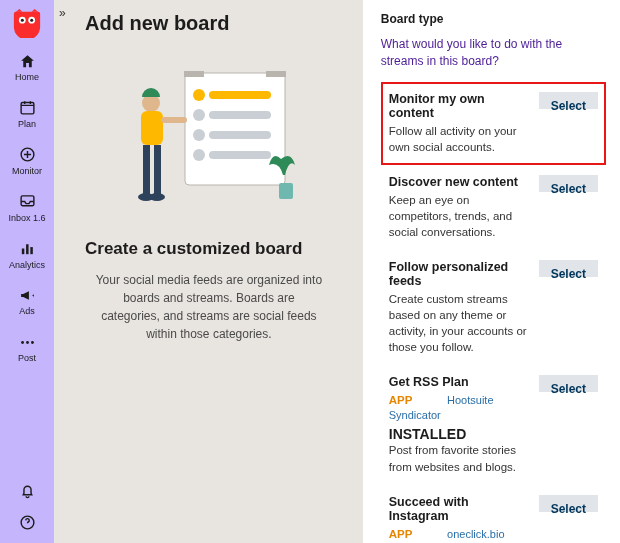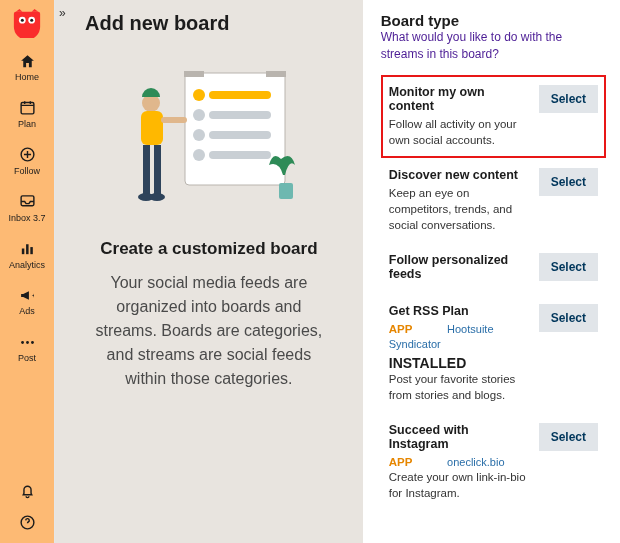--- a/index.html
+++ b/index.html
@@ -1,48 +1,48 @@
 <!DOCTYPE html>
 <html><head>
 <meta charset="utf-8">
 <style>
   * { box-sizing: border-box; margin: 0; padding: 0; }
   body { font-family: -apple-system, BlinkMacSystemFont, "Segoe UI", Arial, sans-serif; font-size: 13px; color: #1c1c1c; width: 620px; height: 543px; overflow: hidden; display: flex; background: #fff; }
   
   
-  .sidebar { width: 55px; background: #fdba74; border-right: 1px solid #e6e6e6; display: flex; flex-direction: column; align-items: center; padding-top: 8px; }
+  .sidebar { width: 55px; background: #c4b5fd; border-right: 1px solid #e6e6e6; display: flex; flex-direction: column; align-items: center; padding-top: 8px; }
   .logo { width: 30px; height: 30px; display:flex; align-items:center; justify-content:center; margin-bottom: 6px; }
   .nav-item { display: flex; flex-direction: column; align-items: center; gap: 3px; padding: 8px 0; cursor: pointer; width: 100%; }
   .nav-item .icon { width: 18px; height: 18px; display:flex; align-items:center; justify-content:center; color:#1c1c1c; }
   .nav-item .label { font-size: 9px; color: #1c1c1c; text-align:center; line-height:1.1; }
   .spacer { flex: 1; }
   .bottom-icons { display:flex; flex-direction:column; align-items:center; gap:14px; padding-bottom:12px; }
   .bottom-icons .icon { width:18px; height:18px; display:flex; align-items:center; justify-content:center; color:#1c1c1c; cursor:pointer; }
 
   
   .content { flex:1; display:flex; }
   .left-panel { flex: 1.1; background: #e8e4df; padding: 0 30px 30px 30px; position:relative; }
   .collapse-btn { position:absolute; top:6px; left:4px; font-size:12px; color:#333; cursor:pointer; }
   .left-header { font-size: 20px; font-weight: 700; padding: 12px 0 30px 0; }
   .illustration { display:flex; justify-content:center; align-items:flex-end; margin-bottom: 24px; }
-  .cust-title { font-size: 17px; font-weight:700; text-align:center; margin-bottom:12px; }
-  .cust-desc { font-size: 16px; color:#4a4a4a; text-align:center; line-height:1.5; padding: 0 8px; }
+  .cust-title { font-size: 17px; font-weight:700; text-align:left; margin-bottom:12px; }
+  .cust-desc { font-size: 12px; color:#4a4a4a; text-align:center; line-height:1.5; padding: 0 8px; }
 
   .right-panel { flex: 1; background:#fff; padding: 12px 14px 10px 18px; overflow:hidden; }
-  .right-title { font-size: 15px; font-weight:700; }
+  .right-title { font-size: 12px; font-weight:700; margin-bottom:10px; }
   .right-sub { font-size: 12px; color:#4c1d95; margin-bottom: 12px; line-height:1.4; }
   .option { display:flex; gap:8px; padding: 10px 8px; align-items:flex-start; }
   .option.highlight { outline: 2px solid #e81717; outline-offset:-2px; }
   .option-text { flex:1; }
   .opt-title { font-size:12.5px; font-weight:700; margin-bottom:3px; }
   .opt-sub { font-size:11.5px; color:#333; line-height:1.4; }
   .app-label { color:#e68600; font-weight:700; font-size:11.5px; }
   .app-name { color:#2a6ea8; font-size:11px;margin-left:31px; }
   .installed { font-size:14px; font-weight:700; color:#1c1c1c; margin-top:4px; }
-  .select-btn { background:#e1e5e9; color:#00365b; font-weight:700; font-size:12px; border:none; padding:7px 12px; cursor:pointer; height:28px; }
+  .select-btn { background:#e1e5e9; color:#00365b; font-weight:700; font-size:12px; border:none; padding:7px 12px; cursor:pointer; height:17px; }
 </style>
 </head>
 <body>
 
 <div class="sidebar">
   <div class="logo">
     <svg viewBox="0 0 32 32" width="30" height="30">
       <path fill="#fa2c2c" d="M4 4 h24 a2 2 0 0 1 2 2 v14 a14 14 0 0 1 -28 0 v-14 a2 2 0 0 1 2 -2 z"></path>
       <circle cx="11" cy="13" r="3.6" fill="#fff"></circle>
         <circle cx="21" cy="13" r="3.6" fill="#fff"></circle>
@@ -70,30 +70,30 @@
       </span>
     <span class="label">Plan</span>
   </div>
   <div class="nav-item">
     <span class="icon">
         <svg viewBox="0 0 24 24" width="17" height="17" fill="none" stroke="currentColor" stroke-width="2">
           <circle cx="12" cy="12" r="9"></circle>
           <path d="M12 7v10M7 12h10"></path>
         </svg>
       </span>
-    <span class="label">Follow</span>
+    <span class="label">Monitor</span>
   </div>
   <div class="nav-item">
     <span class="icon">
         <svg viewBox="0 0 24 24" width="17" height="17" fill="none" stroke="currentColor" stroke-width="2">
           <rect x="3" y="4" width="18" height="14" rx="2"></rect>
           <path d="M3 12h5l2 3h4l2-3h5"></path>
         </svg>
       </span>
-    <span class="label">Inbox 3.7</span>
+    <span class="label">Inbox 1.6</span>
   </div>
   <div class="nav-item">
     <span class="icon">
         <svg viewBox="0 0 24 24" width="17" height="17" fill="currentColor">
           <rect x="4" y="12" width="3.5" height="8"></rect>
           <rect x="10" y="6" width="3.5" height="14"></rect>
           <rect x="16" y="10" width="3.5" height="10"></rect>
         </svg>
       </span>
     <span class="label">Analytics</span>
@@ -182,29 +182,30 @@
         <div class="option">
           <div class="option-text">
             <div class="opt-title">Discover new content</div>
             <div class="opt-sub">Keep an eye on competitors, trends, and social conversations.</div>
           </div>
           <button class="select-btn">Select</button>
         </div>
         <div class="option">
           <div class="option-text">
             <div class="opt-title">Follow personalized feeds</div>
+            <div class="opt-sub">Create custom streams based on any theme or activity, in your accounts or those you follow.</div>
           </div>
           <button class="select-btn">Select</button>
         </div>
         <div class="option">
           <div class="option-text">
             <div class="opt-title">Get RSS Plan</div>
             <div><span class="app-label">APP</span>  <span class="app-name">Hootsuite Syndicator</span></div>
             <div class="installed">INSTALLED</div>
-            <div class="opt-sub">Post your favorite stories from stories and blogs.</div>
+            <div class="opt-sub">Post from favorite stories from websites and blogs.</div>
           </div>
           <button class="select-btn">Select</button>
         </div>
         <div class="option">
           <div class="option-text">
             <div class="opt-title">Succeed with Instagram</div>
             <div><span class="app-label">APP</span>  <span class="app-name">oneclick.bio</span></div>
             <div class="opt-sub">Create your own link-in-bio for Instagram.</div>
           </div>
           <button class="select-btn">Select</button>

